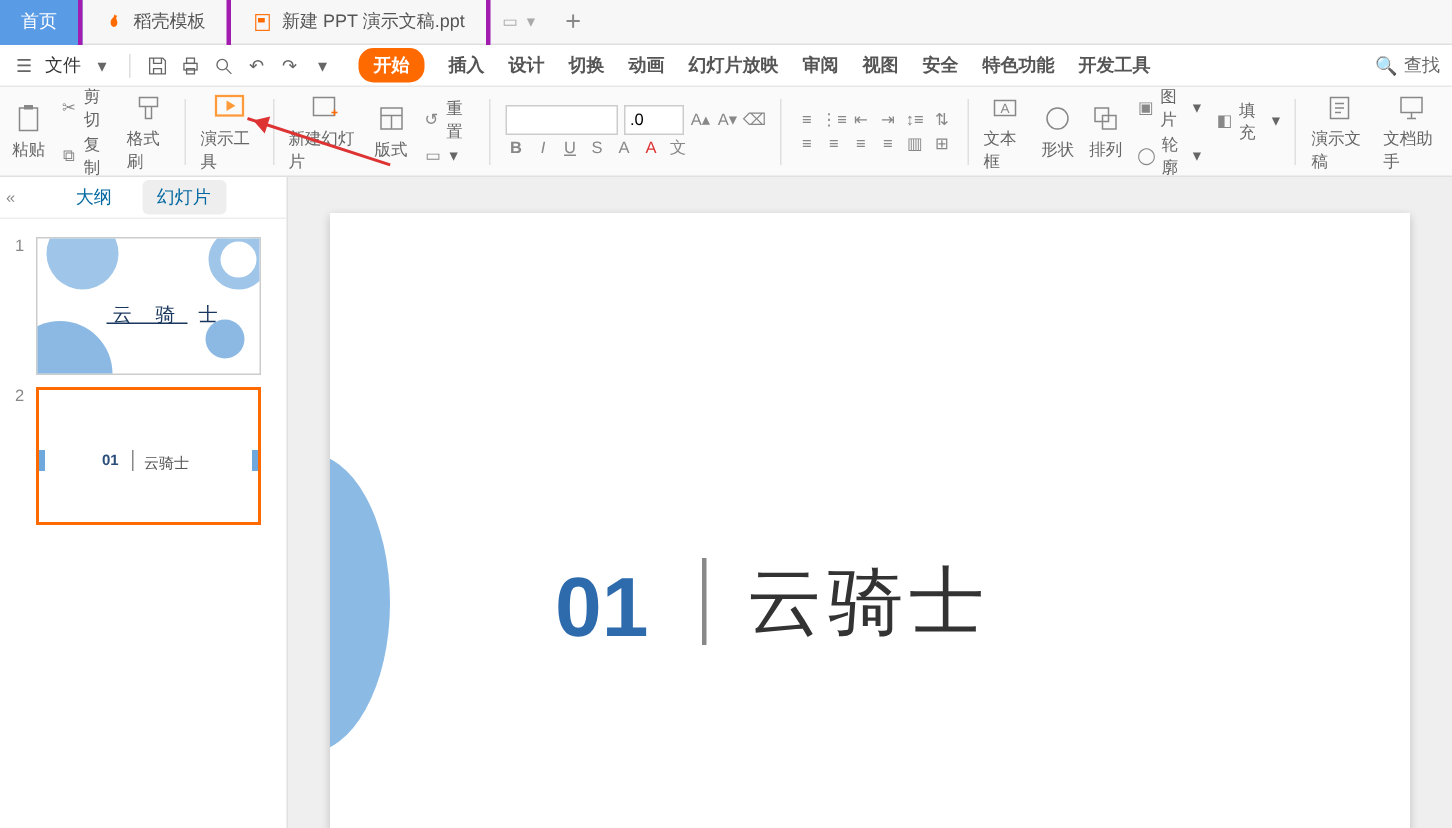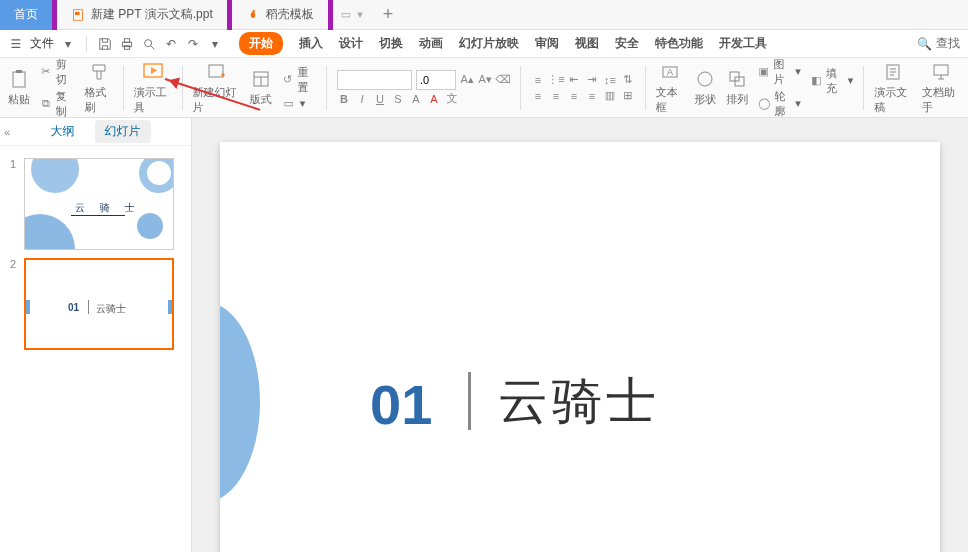--- a/index.html
+++ b/index.html
@@ -1,19 +1,19 @@
 <!DOCTYPE html>
 <html><head>
 <meta charset="utf-8">
 <style>
 * { margin:0; padding:0; box-sizing:border-box; font-family:"Microsoft YaHei",sans-serif; }
 body { width:968px; height:552px; background:#fff; overflow:hidden; font-size:12px; color:#333; }
 
 .tabs { height:30px; display:flex; align-items:center; background:#f7f7f7; border-bottom:1px solid #e0e0e0; }
-.tab { height:30px; display:flex; align-items:center; padding:0 14px; gap:6px; cursor:pointer; border-right:5px solid #a21caf; }
+.tab { height:30px; display:flex; align-items:center; padding:0 14px; gap:6px; cursor:pointer; border-right:3px solid #a21caf; }
 .tab.home { background:#5a9be6; color:#fff; }
 .tab .ico { width:14px; height:14px; display:inline-flex; align-items:center; justify-content:center; }
 .tab.doc { color:#555; }
 .tab.add { border:none; font-size:18px; color:#888; padding:0 12px; }
 .doc-icons { display:flex; gap:6px; color:#aaa; font-size:11px; padding:0 8px; }
 
 .menubar { height:28px; display:flex; align-items:center; padding:0 8px; gap:4px; border-bottom:1px solid #e8e8e8; }
 .mb-left { display:flex; align-items:center; gap:6px; }
 .mb-ico { width:16px; height:16px; display:inline-flex; align-items:center; justify-content:center; color:#666; cursor:pointer; }
 .mb-sep { width:1px; height:16px; background:#ddd; margin:0 4px; }
@@ -46,21 +46,21 @@
 .thumbs { flex:1; overflow:auto; padding:8px 0; }
 .thumb-row { display:flex; align-items:flex-start; gap:6px; padding:4px 10px; }
 .thumb-num { width:8px; font-size:11px; color:#888; }
 .thumb { width:150px; height:92px; border:1px solid #ccc; background:#fff; position:relative; overflow:hidden; }
 .thumb.sel { border:2px solid #ff6a00; }
 
 .t1-bg .c1 { position:absolute; width:70px; height:70px; border-radius:50%; background:#6fa8dc; left:-20px; top:55px; opacity:.8; }
 .t1-bg .c2 { position:absolute; width:48px; height:48px; border-radius:50%; background:#9fc5e8; left:6px; top:-14px; }
 .t1-bg .c3 { position:absolute; width:40px; height:40px; border-radius:50%; border:8px solid #9fc5e8; right:-6px; top:-6px; background:#fff; }
 .t1-bg .c4 { position:absolute; width:26px; height:26px; border-radius:50%; background:#6fa8dc; right:10px; bottom:10px; opacity:.8; }
-.t1-title { position:absolute; top:42px; left:50px; font-size:10px; letter-spacing:6px; color:#19375e; }
+.t1-title { position:absolute; top:42px; left:50px; font-size:13px; letter-spacing:6px; color:#19375e; }
 .t1-line { position:absolute; top:56px; left:46px; width:54px; height:1px; background:#19375e; }
 
 .t2-bar { position:absolute; left:0; top:40px; width:4px; height:14px; background:#6fa8dc; }
 .t2-bar.r { left:auto; right:0; }
 .t2-txt { position:absolute; top:42px; left:42px; font-size:10px; color:#2a4d7a; font-weight:bold; }
 .t2-sep { position:absolute; top:40px; left:62px; width:1px; height:14px; background:#888; }
 .t2-lbl { position:absolute; top:42px; left:70px; font-size:10px; color:#555; }
 
 .canvas-wrap { flex:1; background:#efefef; display:flex; align-items:flex-start; justify-content:center; padding:24px 14px; overflow:hidden; }
 .canvas { width:720px; height:420px; background:#fff; box-shadow:0 2px 6px rgba(0,0,0,0.2); position:relative; overflow:hidden; }
@@ -74,33 +74,33 @@
 </head>
 <body>
 
 <div class="tabs">
   <div class="tab home">
       <span>首页</span>
     </div>
   <div class="tab doc">
     <span class="ico">
         <svg width="12" height="12" viewBox="0 0 16 16">
-          <rect x="2" y="1" width="12" height="14" fill="none" stroke="#ff6a00"></rect>
-          <rect x="4" y="4" width="6" height="4" fill="#ff6a00"></rect>
-        </svg>
-      </span>
-    <span>新建 PPT 演示文稿.ppt</span>
+          <path fill="#ff6a00" d="M8 0c1 4-3 4-3 8 0 2 1 4 3 4s3-2 3-4c0-2-1-2-1-4 0-1 1-2 1-2-2 0-3-1-3-2z"></path>
+        </svg>
+      </span>
+    <span>稻壳模板</span>
   </div>
   <div class="tab doc">
     <span class="ico">
         <svg width="12" height="12" viewBox="0 0 16 16">
-          <path fill="#ff6a00" d="M8 0c1 4-3 4-3 8 0 2 1 4 3 4s3-2 3-4c0-2-1-2-1-4 0-1 1-2 1-2-2 0-3-1-3-2z"></path>
-        </svg>
-      </span>
-    <span>稻壳模板</span>
+          <rect x="2" y="1" width="12" height="14" fill="none" stroke="#ff6a00"></rect>
+          <rect x="4" y="4" width="6" height="4" fill="#ff6a00"></rect>
+        </svg>
+      </span>
+    <span>新建 PPT 演示文稿.ppt</span>
   </div>
   <div class="doc-icons">
     <span>▭</span>
     <span>▾</span>
   </div>
   <div class="tab add">+</div>
 </div>
 
 <div class="menubar">
   <div class="mb-left">

